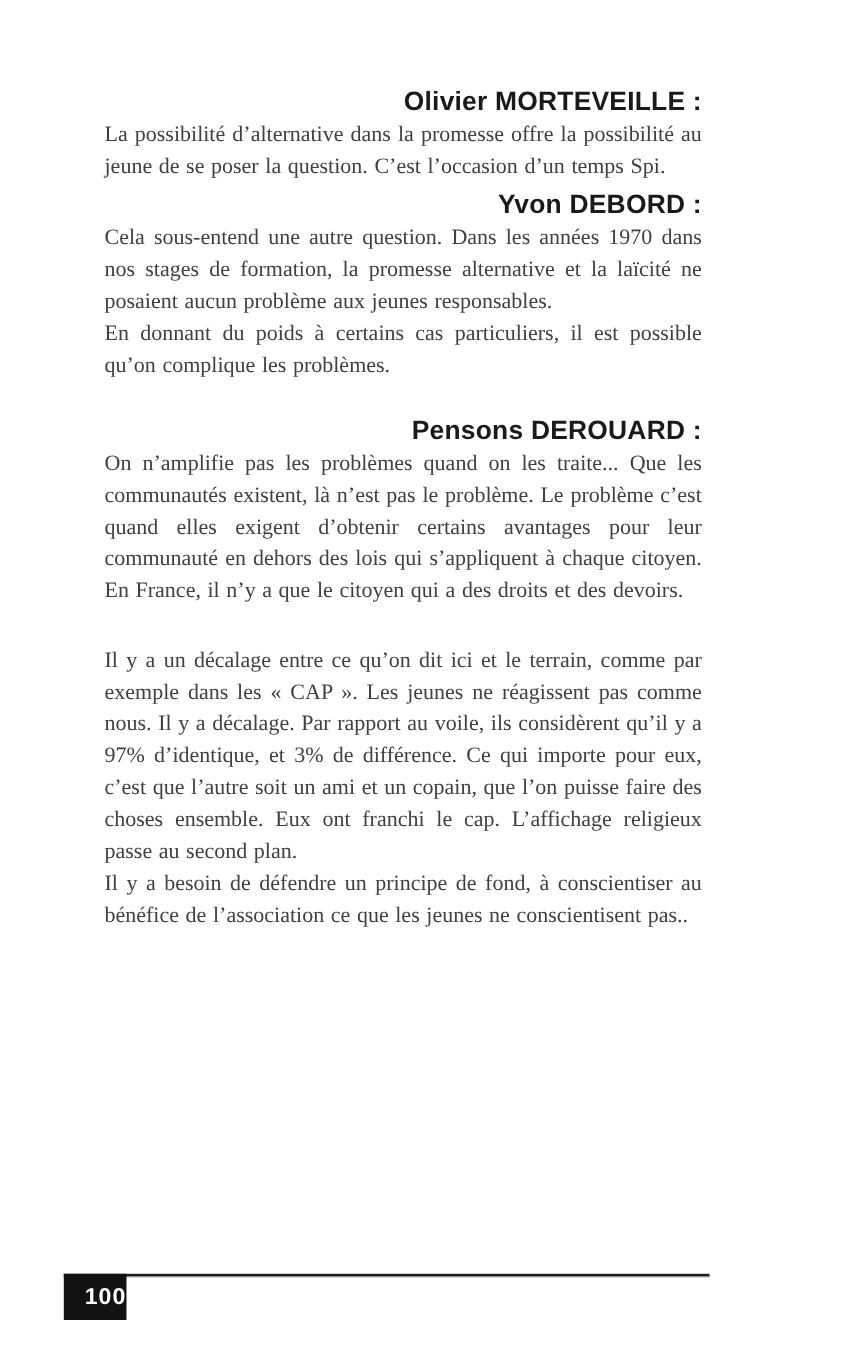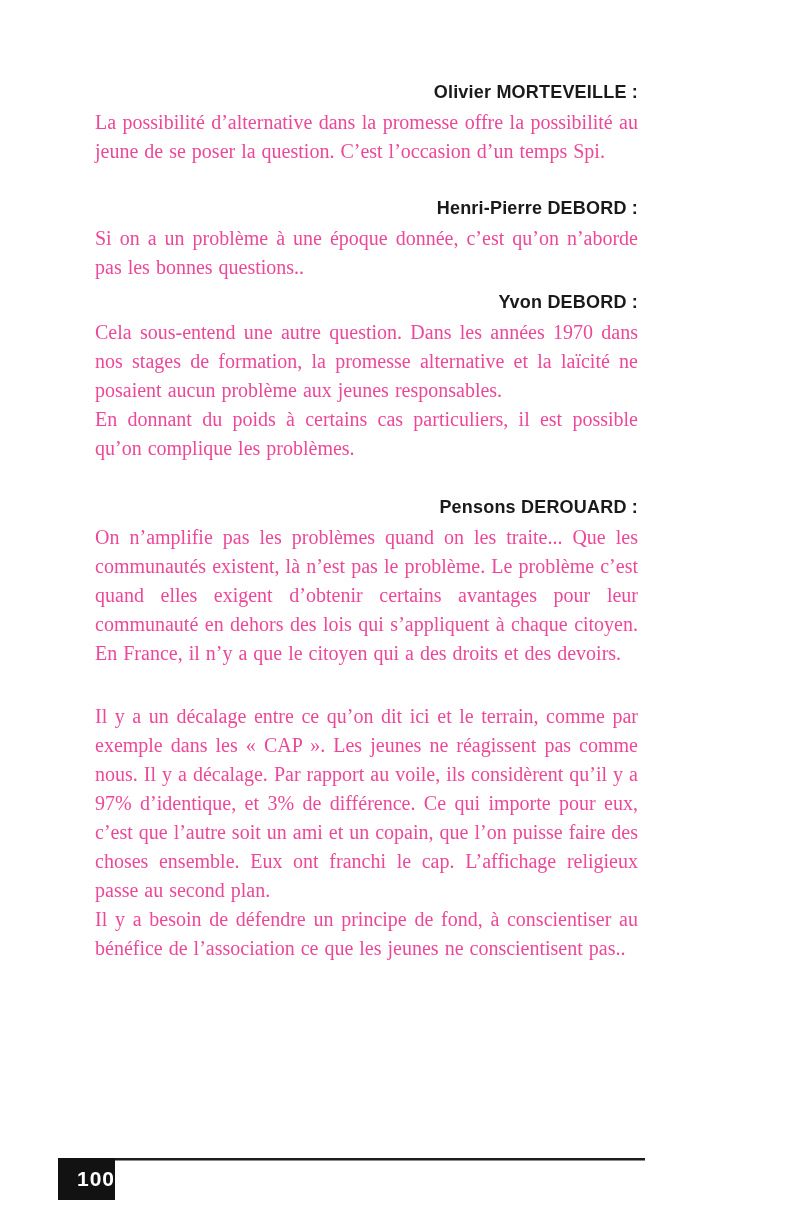--- a/index.html
+++ b/index.html
@@ -17,33 +17,33 @@
   .content {
     position: absolute;
     left: 95px;
     top: 80px;
     width: 543px;
   }
 
   .speaker {
     font-family: "Liberation Sans", sans-serif;
     font-weight: bold;
-    font-size: 18px;
+    font-size: 24px;
     line-height: 25px;
     color: #1a1a1a;
     text-align: right;
     margin: 0 0 3px 0;
     letter-spacing: 0.2px;
   }
 
   .para {
     font-family: "Liberation Serif", serif;
     font-size: 20px;
     line-height: 29px;
-    color: #ec4899;
+    color: #404040;
     text-align: justify;
     margin: 0;
     hyphens: auto;
     -webkit-hyphens: auto;
     word-spacing: 1px;
   }
 
   .section-2 { margin-top: 30px; }
   .section-3 { margin-top: 8px; }
   .section-4 { margin-top: 32px; }
@@ -84,24 +84,20 @@
 
 <div class="page">
 
   <main class="content">
 
     <section class="section-1">
       <h2 class="speaker">Olivier MORTEVEILLE :</h2>
       <p class="para">La possibilité d’alternative dans la promesse offre la possibilité au jeune de se poser la question. C’est l’occasion d’un temps Spi.</p>
     </section>
 
-    <section class="section-2">
-      <h2 class="speaker">Henri-Pierre DEBORD :</h2>
-      <p class="para">Si on a un problème à une époque donnée, c’est qu’on n’aborde pas les bonnes questions..</p>
-    </section>
 
     <section class="section-3">
       <h2 class="speaker">Yvon DEBORD :</h2>
       <p class="para">Cela sous-entend une autre question. Dans les années 1970 dans nos stages de formation, la promesse alternative et la laïcité ne posaient aucun problème aux jeunes responsables.</p>
       <p class="para">En donnant du poids à certains cas particuliers, il est possible qu’on complique les problèmes.</p>
     </section>
 
     <section class="section-4">
       <h2 class="speaker">Pensons DEROUARD :</h2>
       <p class="para">On n’amplifie pas les problèmes quand on les traite... Que les communautés existent, là n’est pas le problème. Le problème c’est quand elles exigent d’obtenir certains avantages pour leur communauté en dehors des lois qui s’appliquent à chaque citoyen. En France, il n’y a que le citoyen qui a des droits et des devoirs.</p>

